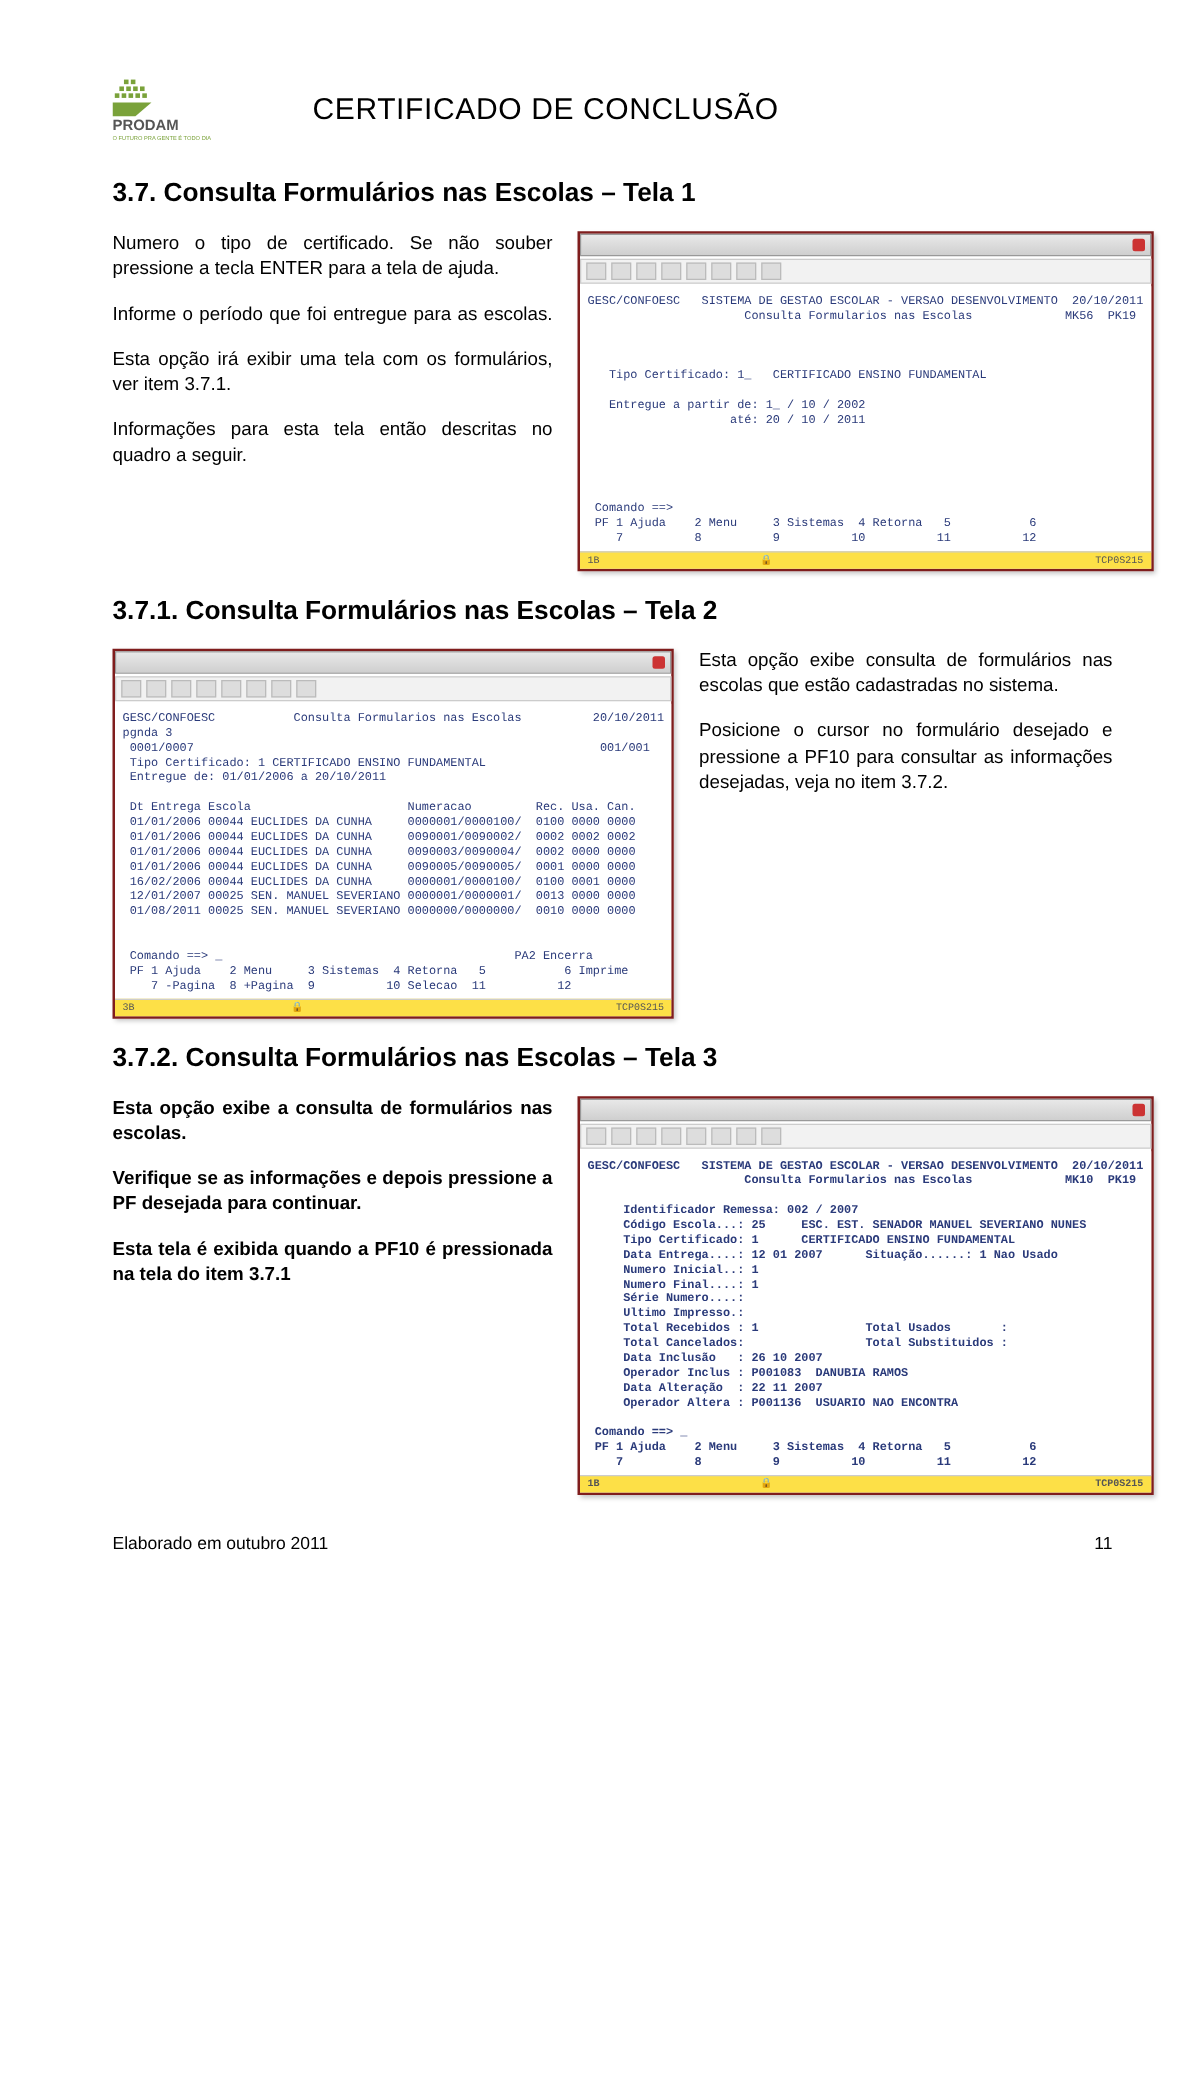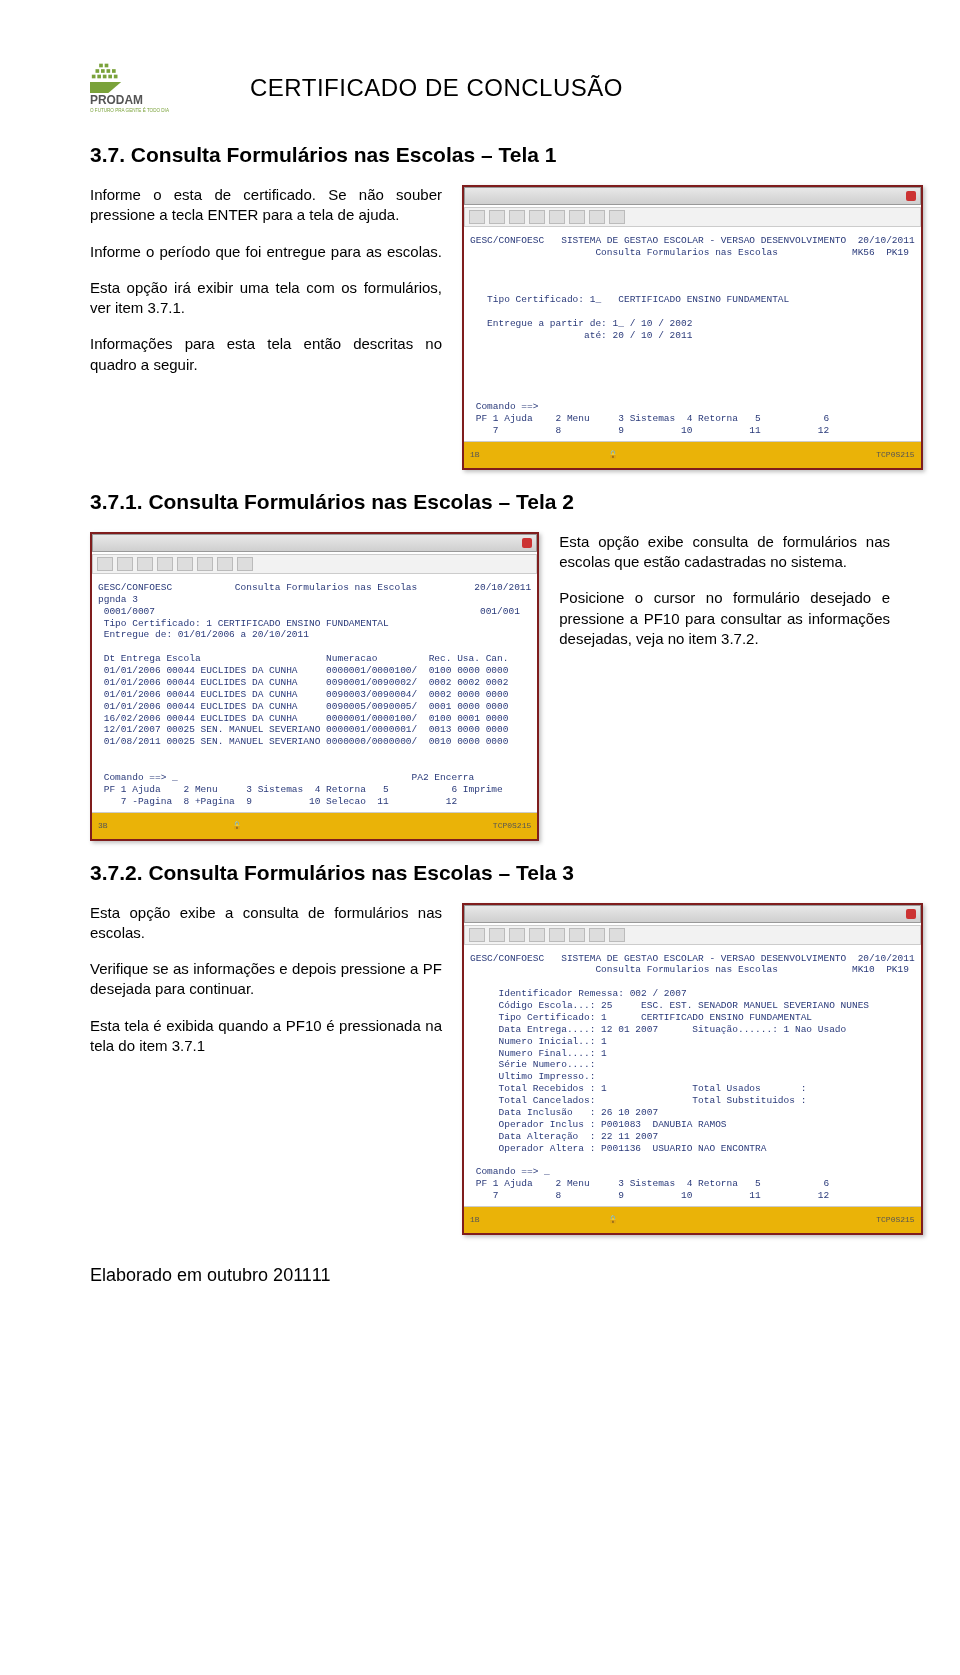--- a/index.html
+++ b/index.html
@@ -13,24 +13,24 @@
   .two-col { display: flex; gap: 20px; margin-bottom: 20px; }
   .col-left { flex: 0 0 44%; }
   .col-right { flex: 1; }
   .para { margin-bottom: 16px; text-align: justify; line-height: 1.35; }
   .terminal-frame { border: 2px solid #7f1d1d; background: #fff; padding: 0; box-shadow: 2px 2px 4px rgba(0,0,0,0.25); }
   .terminal-titlebar { height: 18px; background: linear-gradient(#e8e8e8,#cfcfcf); border: 1px solid #999; margin-bottom: 2px; display:flex; align-items:center; padding:0 4px; }
   .terminal-titlebar .dot { width:10px; height:10px; background:#c33; border-radius:2px; margin-left:auto; }
   .terminal-toolbar { height: 20px; background: #f2f2f2; border: 1px solid #ccc; margin-bottom: 2px; display:flex; gap:4px; padding:2px 4px; }
   .terminal-toolbar .tbtn { width:16px; height:14px; background:#ddd; border:1px solid #bbb; }
   .terminal-screen { background: #fff; font-family: "Courier New", monospace; font-size: 9.5px; line-height: 1.25; padding: 6px 6px 4px 6px; min-height: 200px; white-space: pre; color: #2a3a7a; overflow:hidden; }
-  .terminal-footer { height: 27px; background:#eab308; border-top:1px solid #ccc; display:flex; align-items:center; padding:0 6px; font-family:"Courier New",monospace; font-size:8px; color:#555; }
+  .terminal-footer { height: 14px; background:#fde047; border-top:1px solid #ccc; display:flex; align-items:center; padding:0 6px; font-family:"Courier New",monospace; font-size:8px; color:#555; }
   .terminal-footer .lock { margin:0 auto; }
   .terminal-footer .right { margin-left:auto; }
-  .page-footer { margin-top: 30px; display: flex; font-size: 18px; }
+  .page-footer { margin-top: 30px; display: flex; justify-content: space-between; font-size: 14px; }
   .page-footer .pnum { }
 </style>
 </head>
 <body>
 
 <div class="page">
   <div class="header">
     <div class="logo">
       <svg viewBox="0 0 120 60">
         <g fill="#7aa23a">
@@ -51,21 +51,21 @@
         <text x="0" y="57" font-family="Arial" font-size="5" fill="#7aa23a">O FUTURO PRA GENTE É TODO DIA</text>
       </svg>
     </div>
     <div class="page-title">CERTIFICADO DE CONCLUSÃO</div>
   </div>
 
   <div class="section-heading">3.7. Consulta Formulários nas Escolas – Tela 1</div>
 
   <div class="two-col">
     <div class="col-left">
-      <p class="para">Informe o esta de certificado. Se não souber pressione a tecla ENTER para a tela de ajuda.</p>
+      <p class="para">Numero o tipo de certificado. Se não souber pressione a tecla ENTER para a tela de ajuda.</p>
       <p class="para" style="text-align-last:justify;">Informe o período que foi entregue para as escolas.</p>
       <p class="para">Esta opção irá exibir uma tela com os formulários, ver  item 3.7.1.</p>
       <p class="para">Informações para esta tela então descritas no quadro a seguir.</p>
     </div>
     <div class="col-right">
       <div class="terminal-frame">
         <div class="terminal-titlebar">
             <span class="dot"></span>
           </div>
         <div class="terminal-toolbar">
@@ -149,21 +149,21 @@
       </div>
     </div>
     <div class="col-left" style="flex:1;">
       <p class="para">Esta opção exibe consulta de formulários nas escolas que estão cadastradas no sistema.</p>
       <p class="para">Posicione o cursor no formulário desejado e pressione a PF10 para consultar as informações desejadas, veja no item 3.7.2.</p>
     </div>
   </div>
 
   <div class="section-heading" style="margin-top:18px;">3.7.2. Consulta Formulários nas Escolas – Tela 3</div>
 
-  <div class="two-col" style="">
+  <div class="two-col" style="font-weight:bold;">
     <div class="col-left">
       <p class="para">Esta opção exibe a consulta de formulários nas escolas.</p>
       <p class="para">Verifique se as informações e depois pressione a PF desejada para continuar.</p>
       <p class="para">Esta tela é exibida quando a PF10 é pressionada na tela do item 3.7.1</p>
     </div>
     <div class="col-right">
       <div class="terminal-frame">
         <div class="terminal-titlebar">
             <span class="dot"></span>
           </div>

